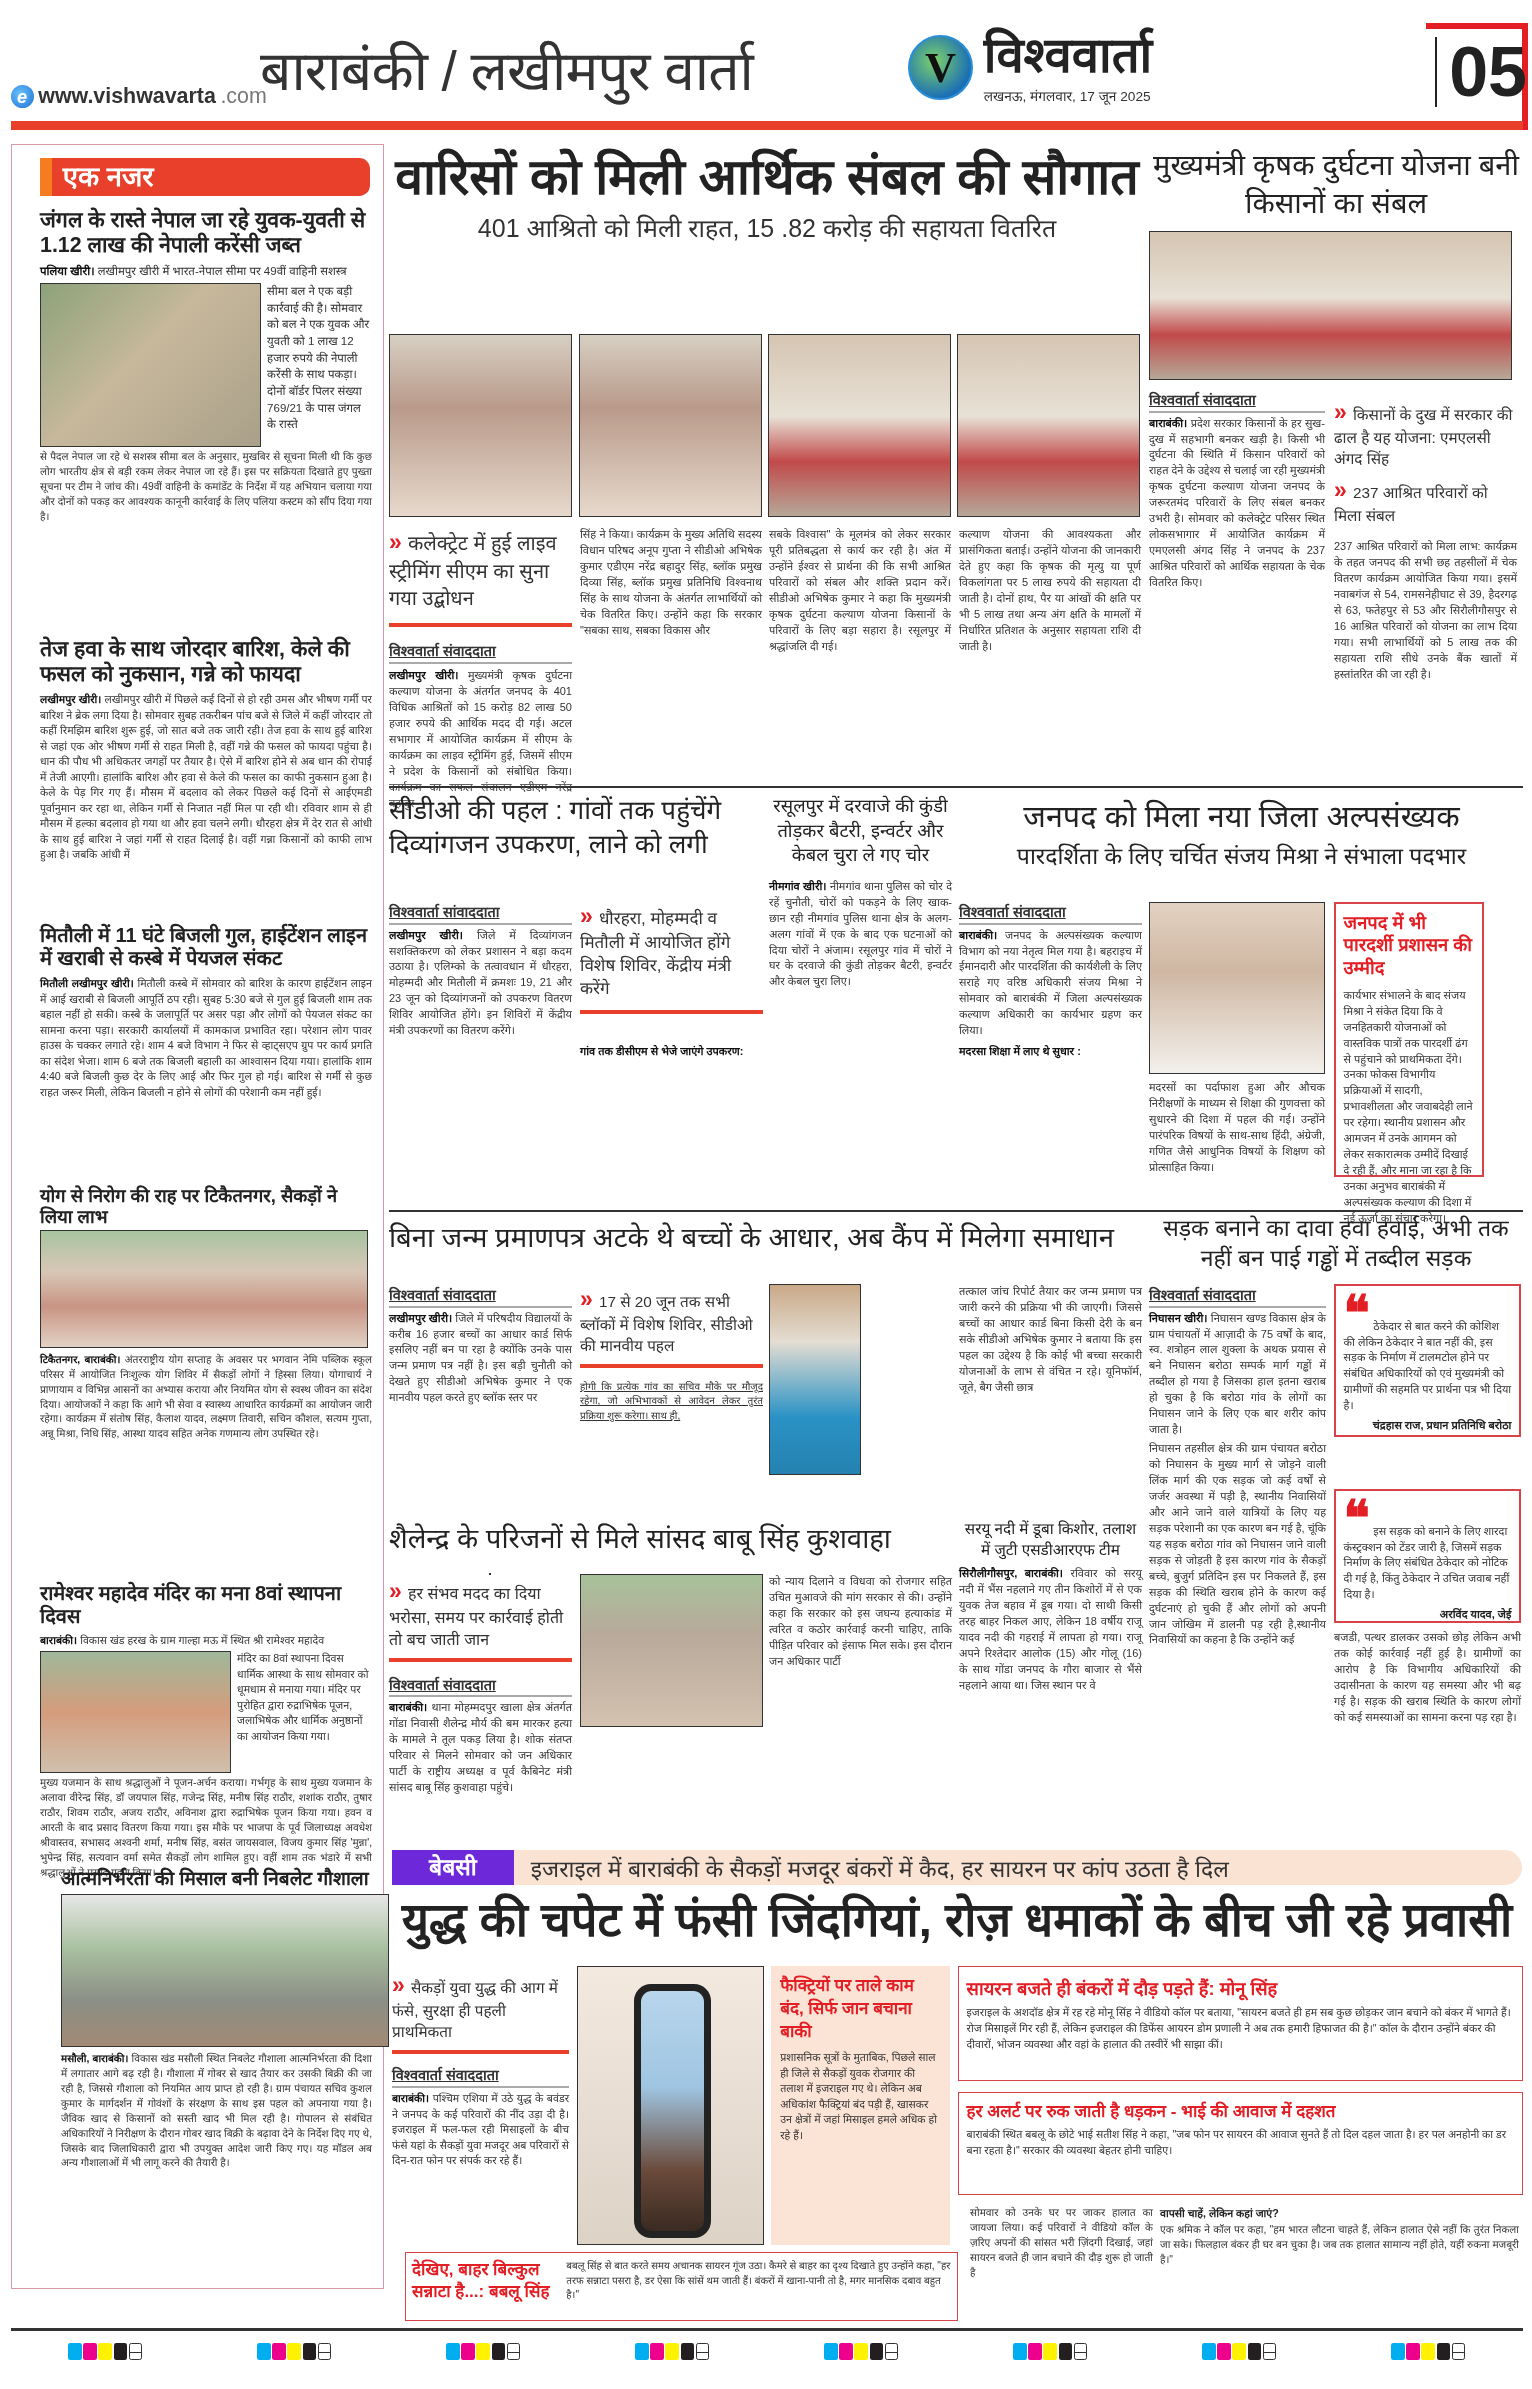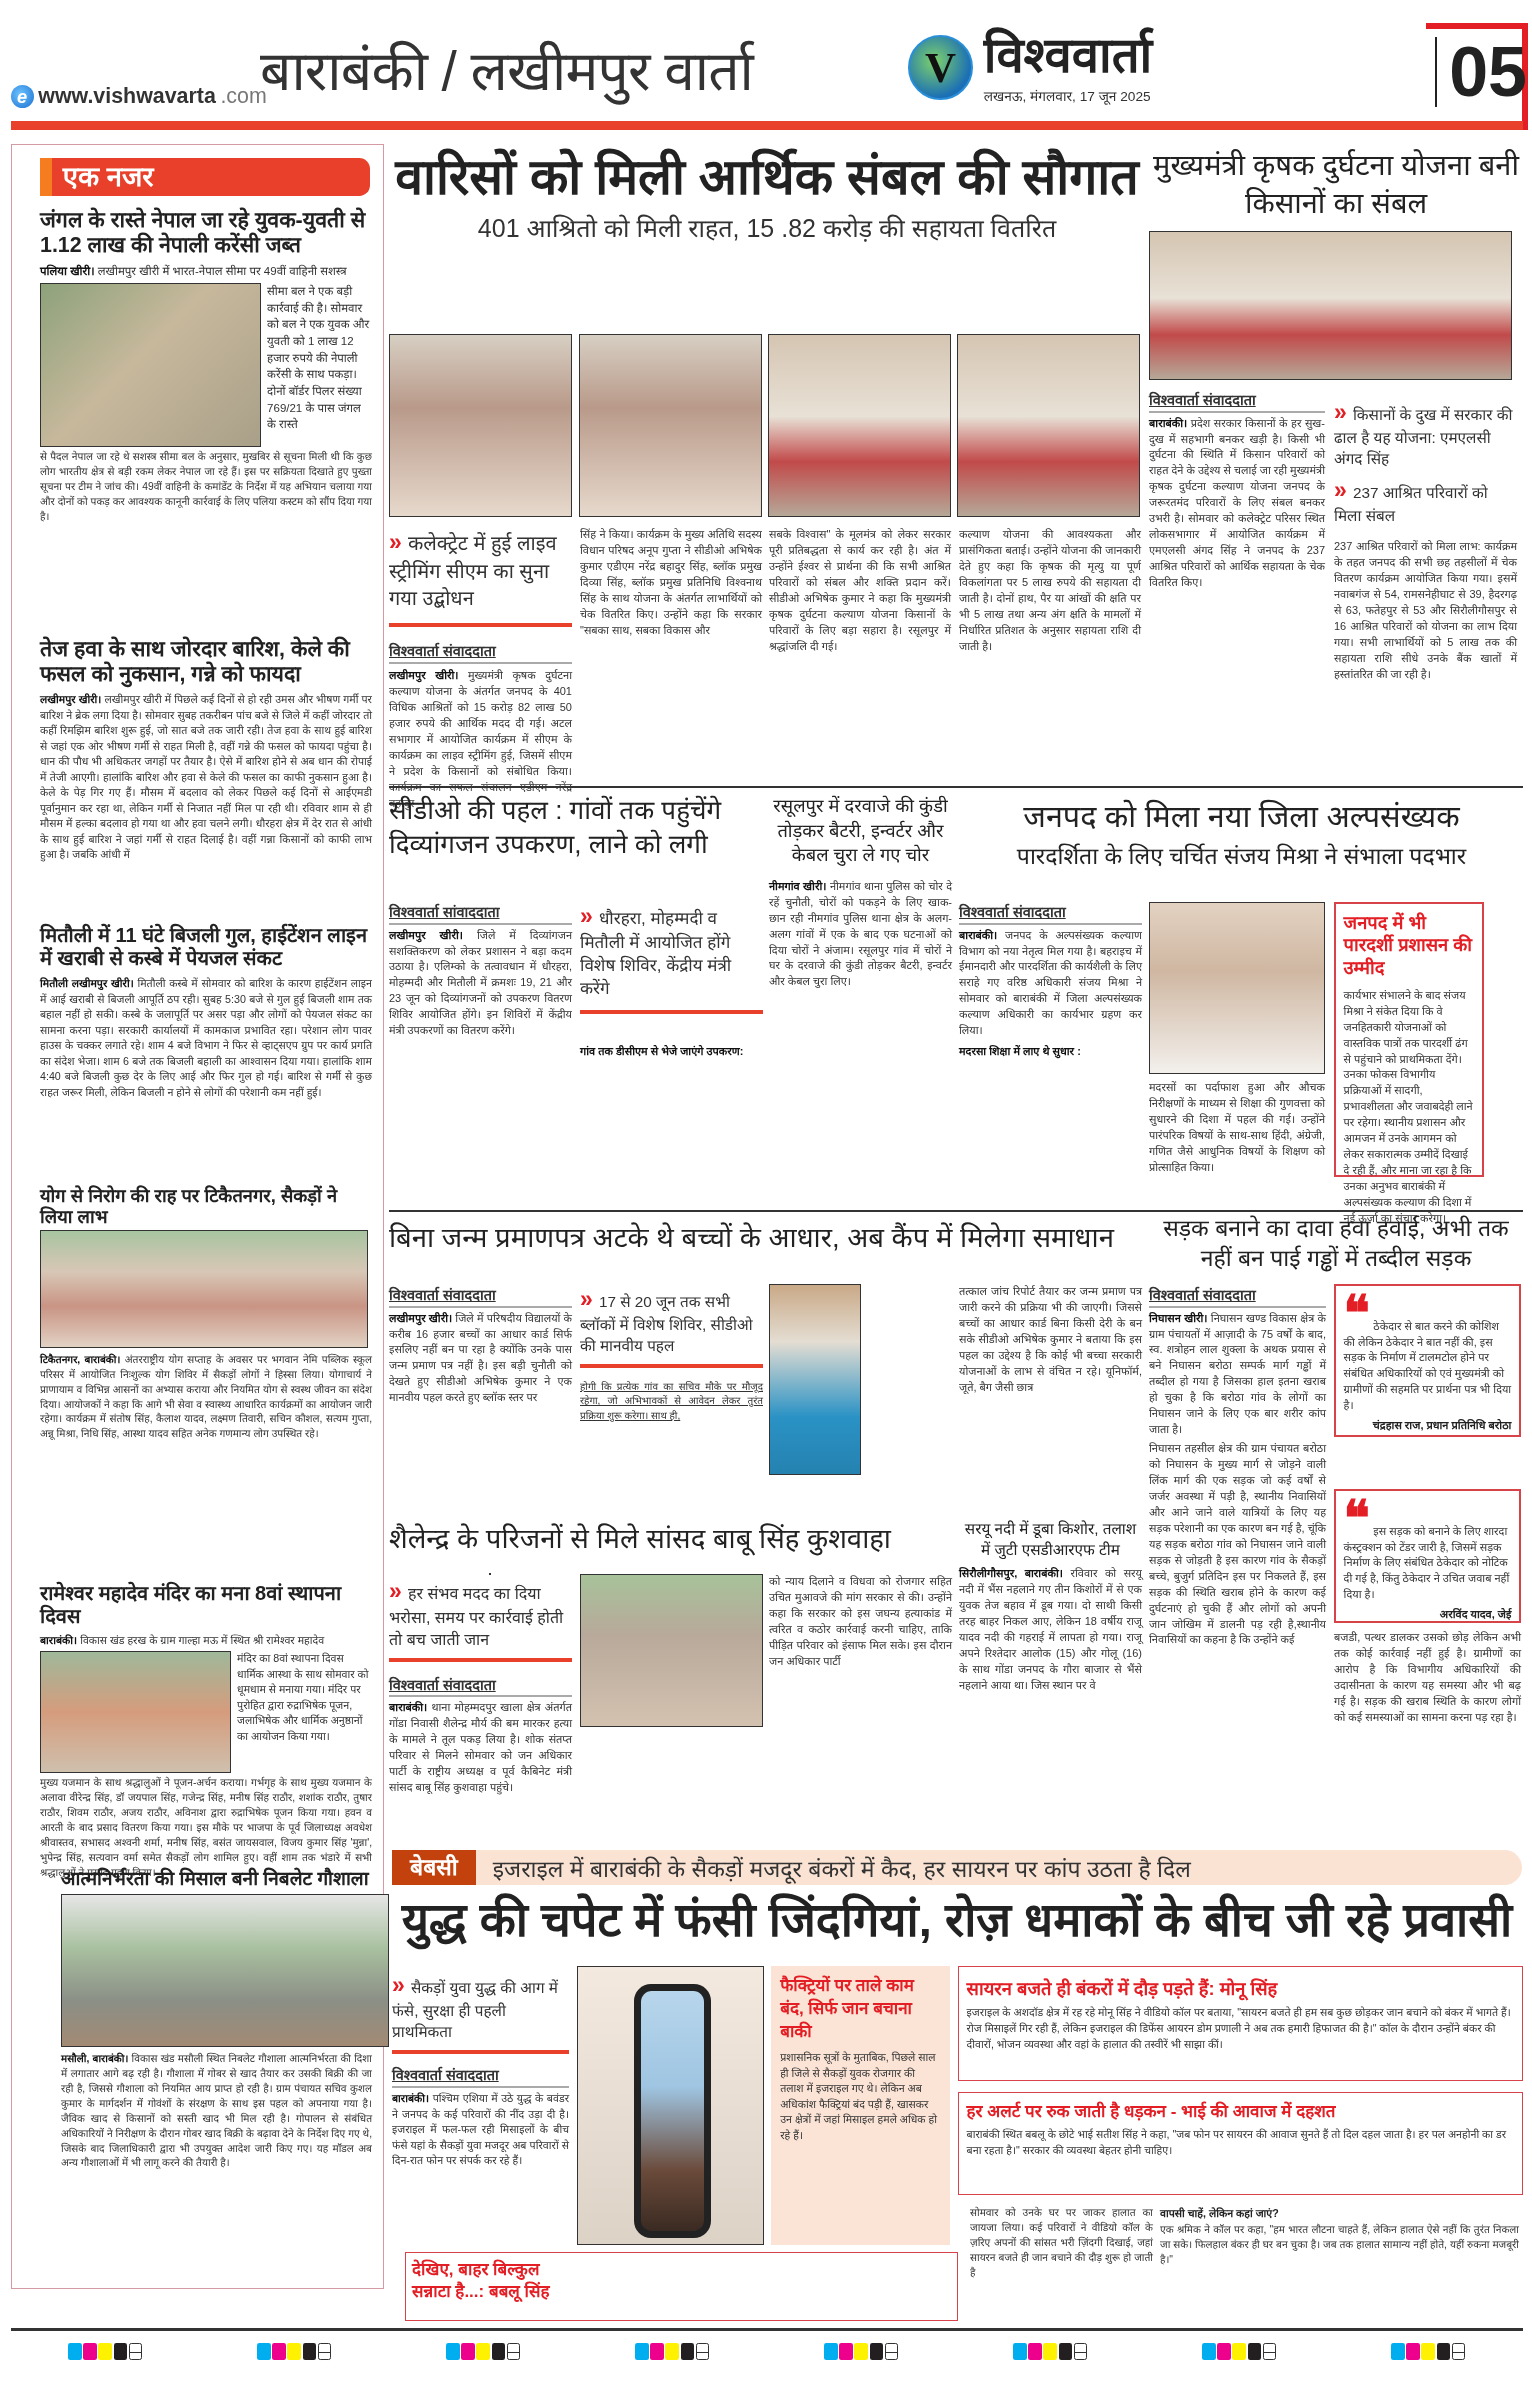--- a/index.html
+++ b/index.html
@@ -34,21 +34,21 @@
   .phone-screen { width: 100%; height: 100%; border-radius: 10.7px; background: linear-gradient(180deg, #b8d6ec 0%, #9fc5e2 40%, #6a4a3a 75%, #3a2a22 100%); }
   .kicker { font-size: 20px; color: #333; line-height: 1.35; }
   .kicker .arrow { color: #e31e24; font-weight: bold; font-size: 23px; margin-right: 6.1px; }
   .kicker-rule { height: 3.8px; background: #e8402a; }
   .byline { font-size: 14.5px; font-weight: bold; color: #333; border-bottom: 2.3px solid #aaa; padding-bottom: 1.5px; text-decoration: underline; }
   .hr { height: 1.5px; background: #333; }
   .boxed { border: 2.3px solid #d8434a; }
   .red-hl { color: #e31e24; font-weight: bold; }
   .quote-mark { color: #e31e24; font-size: 49px; font-weight: bold; line-height: 0.8; font-family: "Liberation Serif", serif; }
   .strip { left: 392px; top: 1850px; width: 1130px; height: 35px; background: #fbe3d4; border-radius: 0 18.3px 18.3px 0; display: flex; align-items: center; }
-  .strip-tag { background: #c2410c; color: #fff; font-size: 23px; font-weight: bold; height: 35px; padding: 0 18px; line-height: 35px; }
+  .strip-tag { background: #6d28d9; color: #fff; font-size: 23px; font-weight: bold; height: 35px; padding: 0 37px; line-height: 35px; }
   .strip-text { font-size: 23px; color: #333; padding-left: 17px; }
   .peach { background: #fbe4d6; }
   .color-bar { left: 10.7px; top: 2328px; width: 1512px; height: 34px; display: flex; justify-content: space-around; align-items: center; border-top: 3.1px solid #333; padding-top: 10.7px; background: #fff; }
   .swatch-group { display: flex; gap: 1.5px; }
   .sw { width: 13.7px; height: 17px; border-radius: 2.3px; }
   .sw.c { background: #00aeef; } .sw.m { background: #ec008c; } .sw.y { background: #fff200; } .sw.k { background: #231f20; }
   .sw.reg { background: #fff; border: 1.5px solid #333; position: relative; }
   .sw.reg::after { content: ""; position: absolute; left: 0; right: 0; top: 50%; height: 1.5px; background: #333; }
 </style>
 </head>
@@ -268,20 +268,21 @@
 <div class="abs boxed" style="left:958px;top:1966px;width:565px;height:115px;padding:7.6px;border-width:1.5px;">
   <div class="red-hl" style="font-size:18.3px;">सायरन बजते ही बंकरों में दौड़ पड़ते हैं: मोनू सिंह</div>
   <div style="font-size:10.7px;line-height:1.5;margin-top:4.6px;color:#333;">इजराइल के अशदॉड क्षेत्र में रह रहे मोनू सिंह ने वीडियो कॉल पर बताया, "सायरन बजते ही हम सब कुछ छोड़कर जान बचाने को बंकर में भागते हैं। रोज मिसाइलें गिर रही हैं, लेकिन इजराइल की डिफेंस आयरन डोम प्रणाली ने अब तक हमारी हिफाजत की है।" कॉल के दौरान उन्होंने बंकर की दीवारों, भोजन व्यवस्था और वहां के हालात की तस्वीरें भी साझा कीं।</div>
 </div>
 <div class="abs boxed" style="left:958px;top:2092px;width:565px;height:103px;padding:7.6px;border-width:1.5px;">
   <div class="red-hl" style="font-size:17px;line-height:1.3;">हर अलर्ट पर रुक जाती है धड़कन - भाई की आवाज में दहशत</div>
   <div style="font-size:10.7px;line-height:1.5;margin-top:3.1px;color:#333;">बाराबंकी स्थित बबलू के छोटे भाई सतीश सिंह ने कहा, "जब फोन पर सायरन की आवाज सुनते हैं तो दिल दहल जाता है। हर पल अनहोनी का डर बना रहता है।" सरकार की व्यवस्था बेहतर होनी चाहिए।</div>
 </div>
 <div class="abs boxed" style="left:405px;top:2252px;width:553px;height:69px;padding:6.1px;display:flex;gap:9.2px;border-width:1.5px;">
   <div class="red-hl" style="font-size:17px;width:145px;flex:none;line-height:1.3;">देखिए, बाहर बिल्कुल सन्नाटा है...: बबलू सिंह</div>
+  <div style="font-size:10px;line-height:1.45;color:#333;">बबलू सिंह से बात करते समय अचानक सायरन गूंज उठा। कैमरे से बाहर का दृश्य दिखाते हुए उन्होंने कहा, "हर तरफ सन्नाटा पसरा है, डर ऐसा कि सांसें थम जाती हैं। बंकरों में खाना-पानी तो है, मगर मानसिक दबाव बहुत है।"</div>
 </div>
 <div class="abs body-text" style="left:970px;top:2206px;width:183px;font-size:10.3px;">सोमवार को उनके घर पर जाकर हालात का जायजा लिया। कई परिवारों ने वीडियो कॉल के ज़रिए अपनों की सांसत भरी ज़िंदगी दिखाई, जहां सायरन बजते ही जान बचाने की दौड़ शुरू हो जाती है</div>
 <div class="abs" style="left:1160px;top:2206px;width:176px;">
   <div style="font-weight:bold;font-size:10.7px;">वापसी चाहें, लेकिन कहां जाएं?</div>
 </div>
 <div class="abs body-text" style="left:1160px;top:2223px;width:359px;font-size:10.3px;">एक श्रमिक ने कॉल पर कहा, "हम भारत लौटना चाहते हैं, लेकिन हालात ऐसे नहीं कि तुरंत निकला जा सके। फिलहाल बंकर ही घर बन चुका है। जब तक हालात सामान्य नहीं होते, यहीं रुकना मजबूरी है।"</div>
 
 <div class="abs color-bar">
   <div class="swatch-group">
       <div class="sw c"></div>

